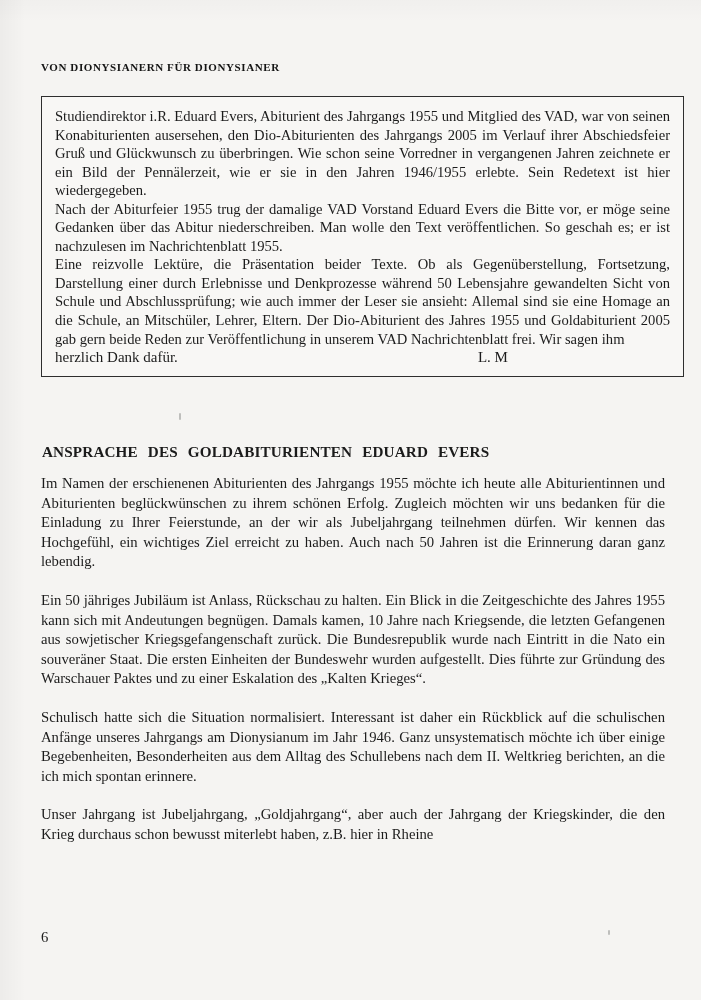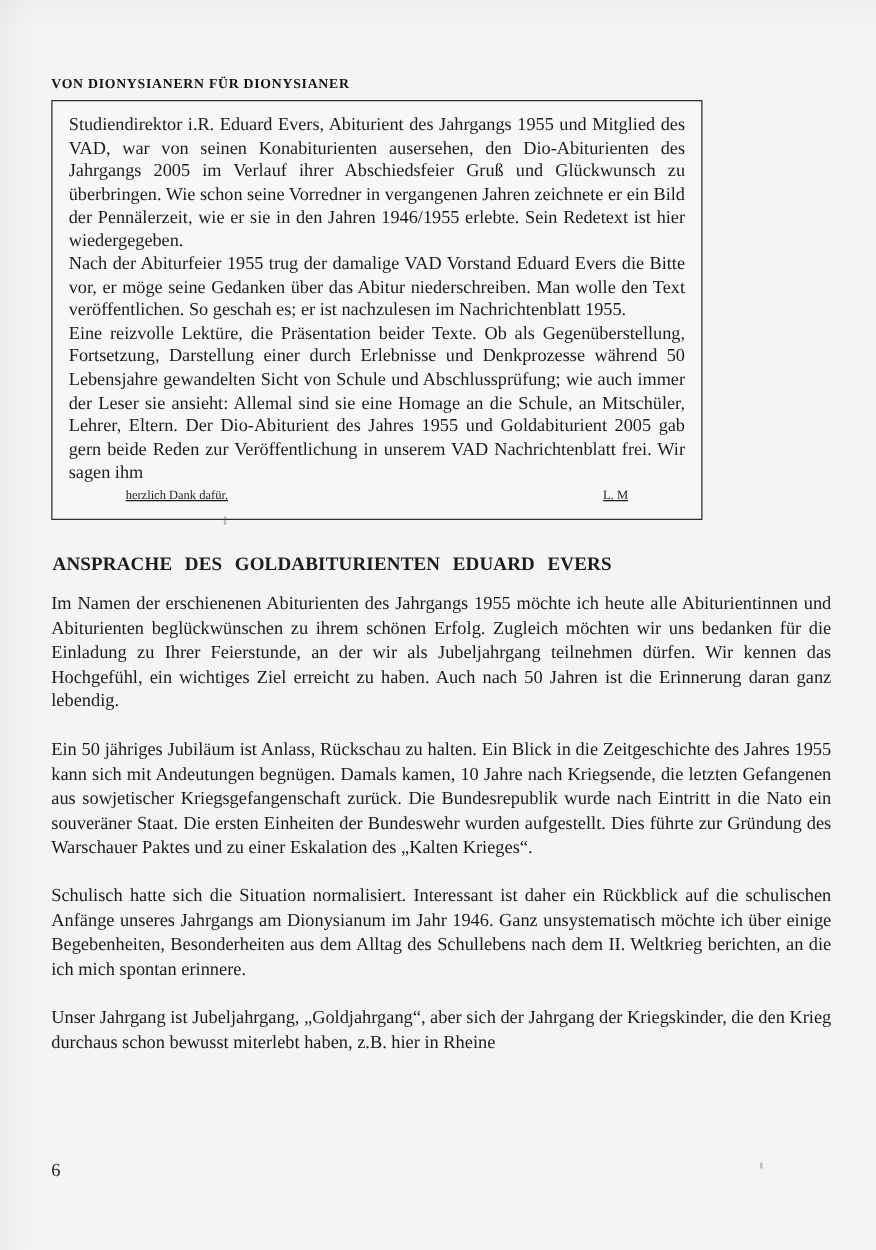--- a/index.html
+++ b/index.html
@@ -40,42 +40,41 @@
     padding: 0;
     position: absolute;
     top: 61px;
     left: 0;
     white-space: nowrap;
     color: #141414;
   }
 
   .notice-box {
     position: absolute;
-    top: 80px;
+    top: 96px;
     left: 0;
-    width: 521px;
+    width: 643px;
     border: 1.4px solid #2e2e2e;
     box-sizing: border-box;
     padding: 10px 13px 9px 13px;
     background: rgba(255,255,255,0.28);
   }
   .notice-box p {
     margin: 0;
     font-size: 14.6px;
     line-height: 18.55px;
     text-align: justify;
     text-justify: inter-word;
     hyphens: manual;
   }
   .sig-row {
     display: flex;
-    justify-content: center;
-    font-size: 10px;
+    justify-content: flex-start;
+    font-size: 15px;
     line-height: 18.55px;
-    text-decoration: underline;
   }
   .sig-row .sig-left { white-space: nowrap; }
   .sig-row .sig-right { margin-left: 300px; white-space: nowrap; }
 
   h2.section-title {
     position: absolute;
     top: 443px;
     left: 1px;
     margin: 0;
     font-size: 15.2px;
@@ -137,21 +136,21 @@
         <span class="sig-right">L. M</span>
       </div>
     </div>
 
     <h2 class="section-title">ANSPRACHE DES GOLDABITURIENTEN EDUARD EVERS</h2>
 
     <div class="body-text">
       <p>Im Namen der erschienenen Abiturienten des Jahrgangs 1955 möchte ich heute alle Abiturientinnen und Abiturienten beglückwünschen zu ihrem schönen Erfolg. Zugleich möchten wir uns bedanken für die Einladung zu Ihrer Feierstunde, an der wir als Jubeljahrgang teilnehmen dürfen. Wir kennen das Hochgefühl, ein wichtiges Ziel erreicht zu haben. Auch nach 50 Jahren ist die Erinnerung daran ganz lebendig.</p>
       <p>Ein 50 jähriges Jubiläum ist Anlass, Rückschau zu halten. Ein Blick in die Zeitgeschichte des Jahres 1955 kann sich mit Andeutungen begnügen. Damals kamen, 10 Jahre nach Kriegsende, die letzten Gefangenen aus sowjetischer Kriegsgefangenschaft zurück. Die Bundesrepublik wurde nach Eintritt in die Nato ein souveräner Staat. Die ersten Einheiten der Bundeswehr wurden aufgestellt. Dies führte zur Gründung des Warschauer Paktes und zu einer Eskalation des „Kalten Krieges“.</p>
       <p>Schulisch hatte sich die Situation normalisiert. Interessant ist daher ein Rückblick auf die schulischen Anfänge unseres Jahrgangs am Dionysianum im Jahr 1946. Ganz unsystematisch möchte ich über einige Begebenheiten, Besonderheiten aus dem Alltag des Schullebens nach dem II. Weltkrieg berichten, an die ich mich spontan erinnere.</p>
-      <p>Unser Jahrgang ist Jubeljahrgang, „Goldjahrgang“, aber sich der Jahrgang der Kriegskinder, die den Krieg durchaus schon bewusst miterlebt haben, z.B. hier in Rheine</p>
+      <p>Unser Jahrgang ist Jubeljahrgang, „Goldjahrgang“, aber auch der Jahrgang der Kriegskinder, die den Krieg durchaus schon bewusst miterlebt haben, z.B. hier in Rheine</p>
     </div>
   </div>
 
   <div class="page-number">6</div>
 
   <div class="speck s1"></div>
   <div class="speck s2"></div>
   <div class="speck s3"></div>
 </div>
 

